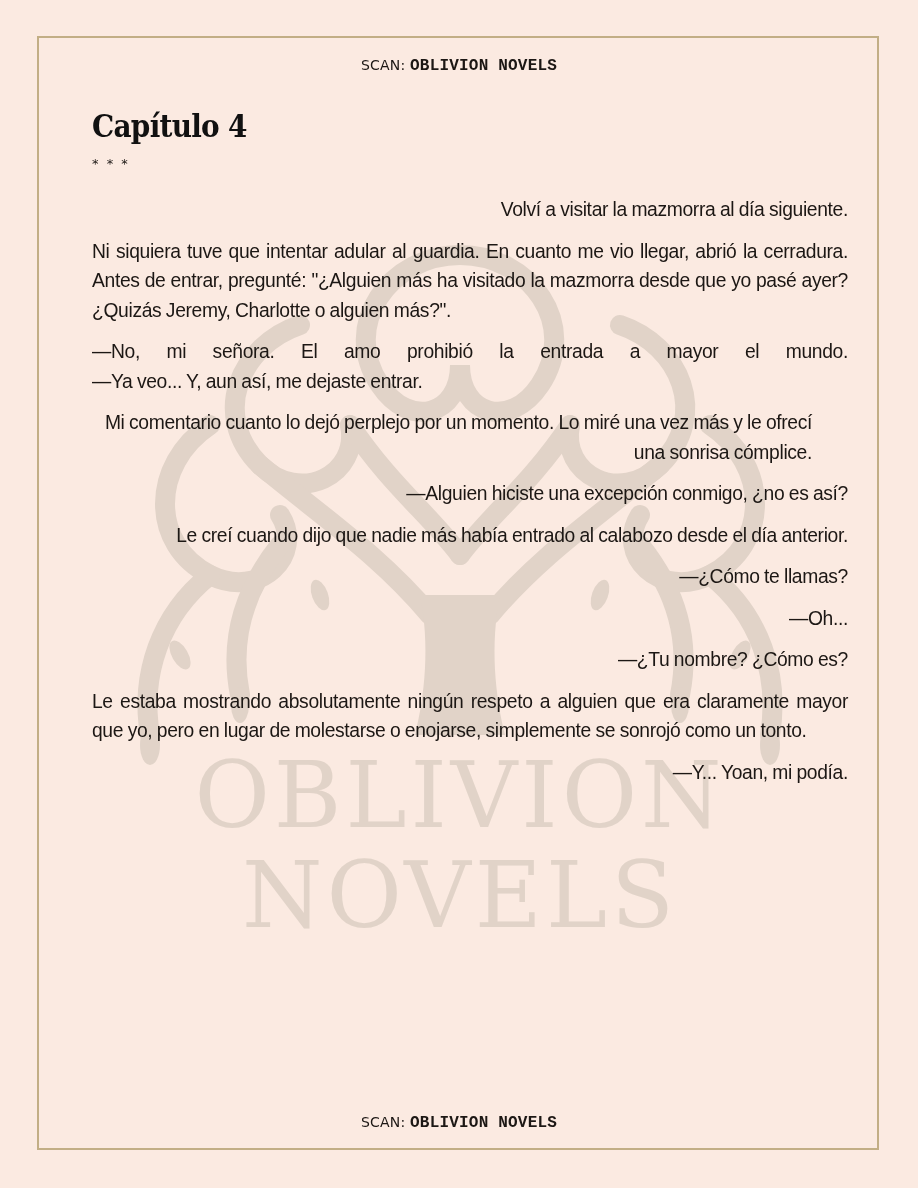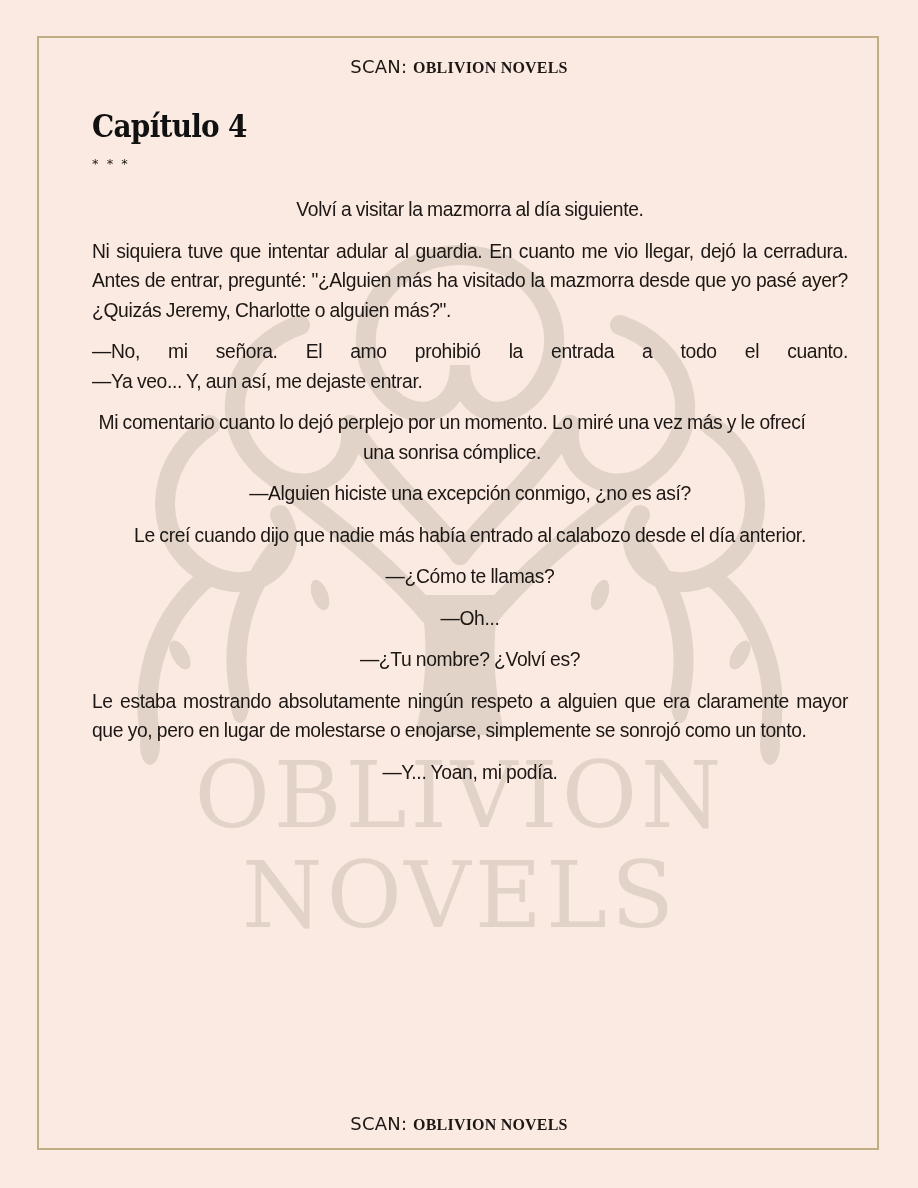--- a/index.html
+++ b/index.html
@@ -38,24 +38,24 @@
       left: 0;
       width: 918px;
       text-align: center;
       font-size: 15px;
       letter-spacing: 0.2px;
       color: #1c1714;
       z-index: 2;
     }
     .scan-credit .prefix {
       font-family: "DejaVu Sans", sans-serif;
-      font-size: 18px;
+      font-size: 14px;
     }
     .scan-credit .brand {
-      font-family: Liberation Serif, serif;
+      font-family: Liberation Mono, monospace;
       font-weight: bold;
       font-size: 16px;
     }
     .scan-credit.top { top: 56px; }
     .scan-credit.bottom { top: 1113px; }
 
     .content {
       position: absolute;
       left: 92px;
       top: 100px;
@@ -81,21 +81,21 @@
     }
     .para {
       font-size: 19.3px;
       line-height: 29.5px;
       margin: 0 0 12px 0;
       text-align: justify;
       letter-spacing: -0.35px;
       word-spacing: -0.5px;
       font-family: "Liberation Sans", sans-serif;
     }
-    .para.left { text-align: center; }
+    .para.left { text-align: right; }
     .para .line { display: block; }
   </style>
 </head>
 <body>
 
 <div class="page-frame"></div>
 
 <svg class="watermark" viewBox="0 0 740 720" xmlns="http://www.w3.org/2000/svg">
   <g fill="none" stroke="#e1d3c8" stroke-width="20" stroke-linecap="round">
 
@@ -133,31 +133,31 @@
 
 <div class="scan-credit top">
   <span class="prefix">SCAN: </span><span class="brand">OBLIVION NOVELS</span>
 </div>
 
 <div class="content">
   <h1 class="chapter-title">Capítulo 4</h1>
   <div class="separator">* * *</div>
 
   <p class="para left">Volví a visitar la mazmorra al día siguiente.</p>
-  <p class="para">Ni siquiera tuve que intentar adular al guardia. En cuanto me vio llegar, dejó la cerradura. Antes de entrar, pregunté: "¿Alguien más ha visitado la mazmorra desde que yo pasé ayer? ¿Quizás Jeremy, Charlotte o alguien más?".</p>
+  <p class="para">Ni siquiera tuve que intentar adular al guardia. En cuanto me vio llegar, abrió la cerradura. Antes de entrar, pregunté: "¿Alguien más ha visitado la mazmorra desde que yo pasé ayer? ¿Quizás Jeremy, Charlotte o alguien más?".</p>
   <p class="para" style="margin-bottom:0;">
-    <span class="line" style="text-align-last: justify;">—No, mi señora. El amo prohibió la entrada a todo el cuanto.</span>
+    <span class="line" style="text-align-last: justify;">—No, mi señora. El amo prohibió la entrada a mayor el mundo.</span>
     <span class="line">—Ya veo... Y, aun así, me dejaste entrar.</span>
   </p>
   <div style="height:12px;"></div>
   <p class="para left" style="width:720px;">Mi comentario cuanto lo dejó perplejo por un momento. Lo miré una vez más y le ofrecí una sonrisa cómplice.</p>
   <p class="para left">—Alguien hiciste una excepción conmigo, ¿no es así?</p>
   <p class="para left">Le creí cuando dijo que nadie más había entrado al calabozo desde el día anterior.</p>
   <p class="para left">—¿Cómo te llamas?</p>
   <p class="para left">—Oh...</p>
-  <p class="para left">—¿Tu nombre? ¿Volví es?</p>
+  <p class="para left">—¿Tu nombre? ¿Cómo es?</p>
   <p class="para">Le estaba mostrando absolutamente ningún respeto a alguien que era claramente mayor que yo, pero en lugar de molestarse o enojarse, simplemente se sonrojó como un tonto.</p>
   <p class="para left">—Y... Yoan, mi podía.</p>
 </div>
 
 <div class="scan-credit bottom">
   <span class="prefix">SCAN: </span><span class="brand">OBLIVION NOVELS</span>
 </div>
 
 </body></html>

